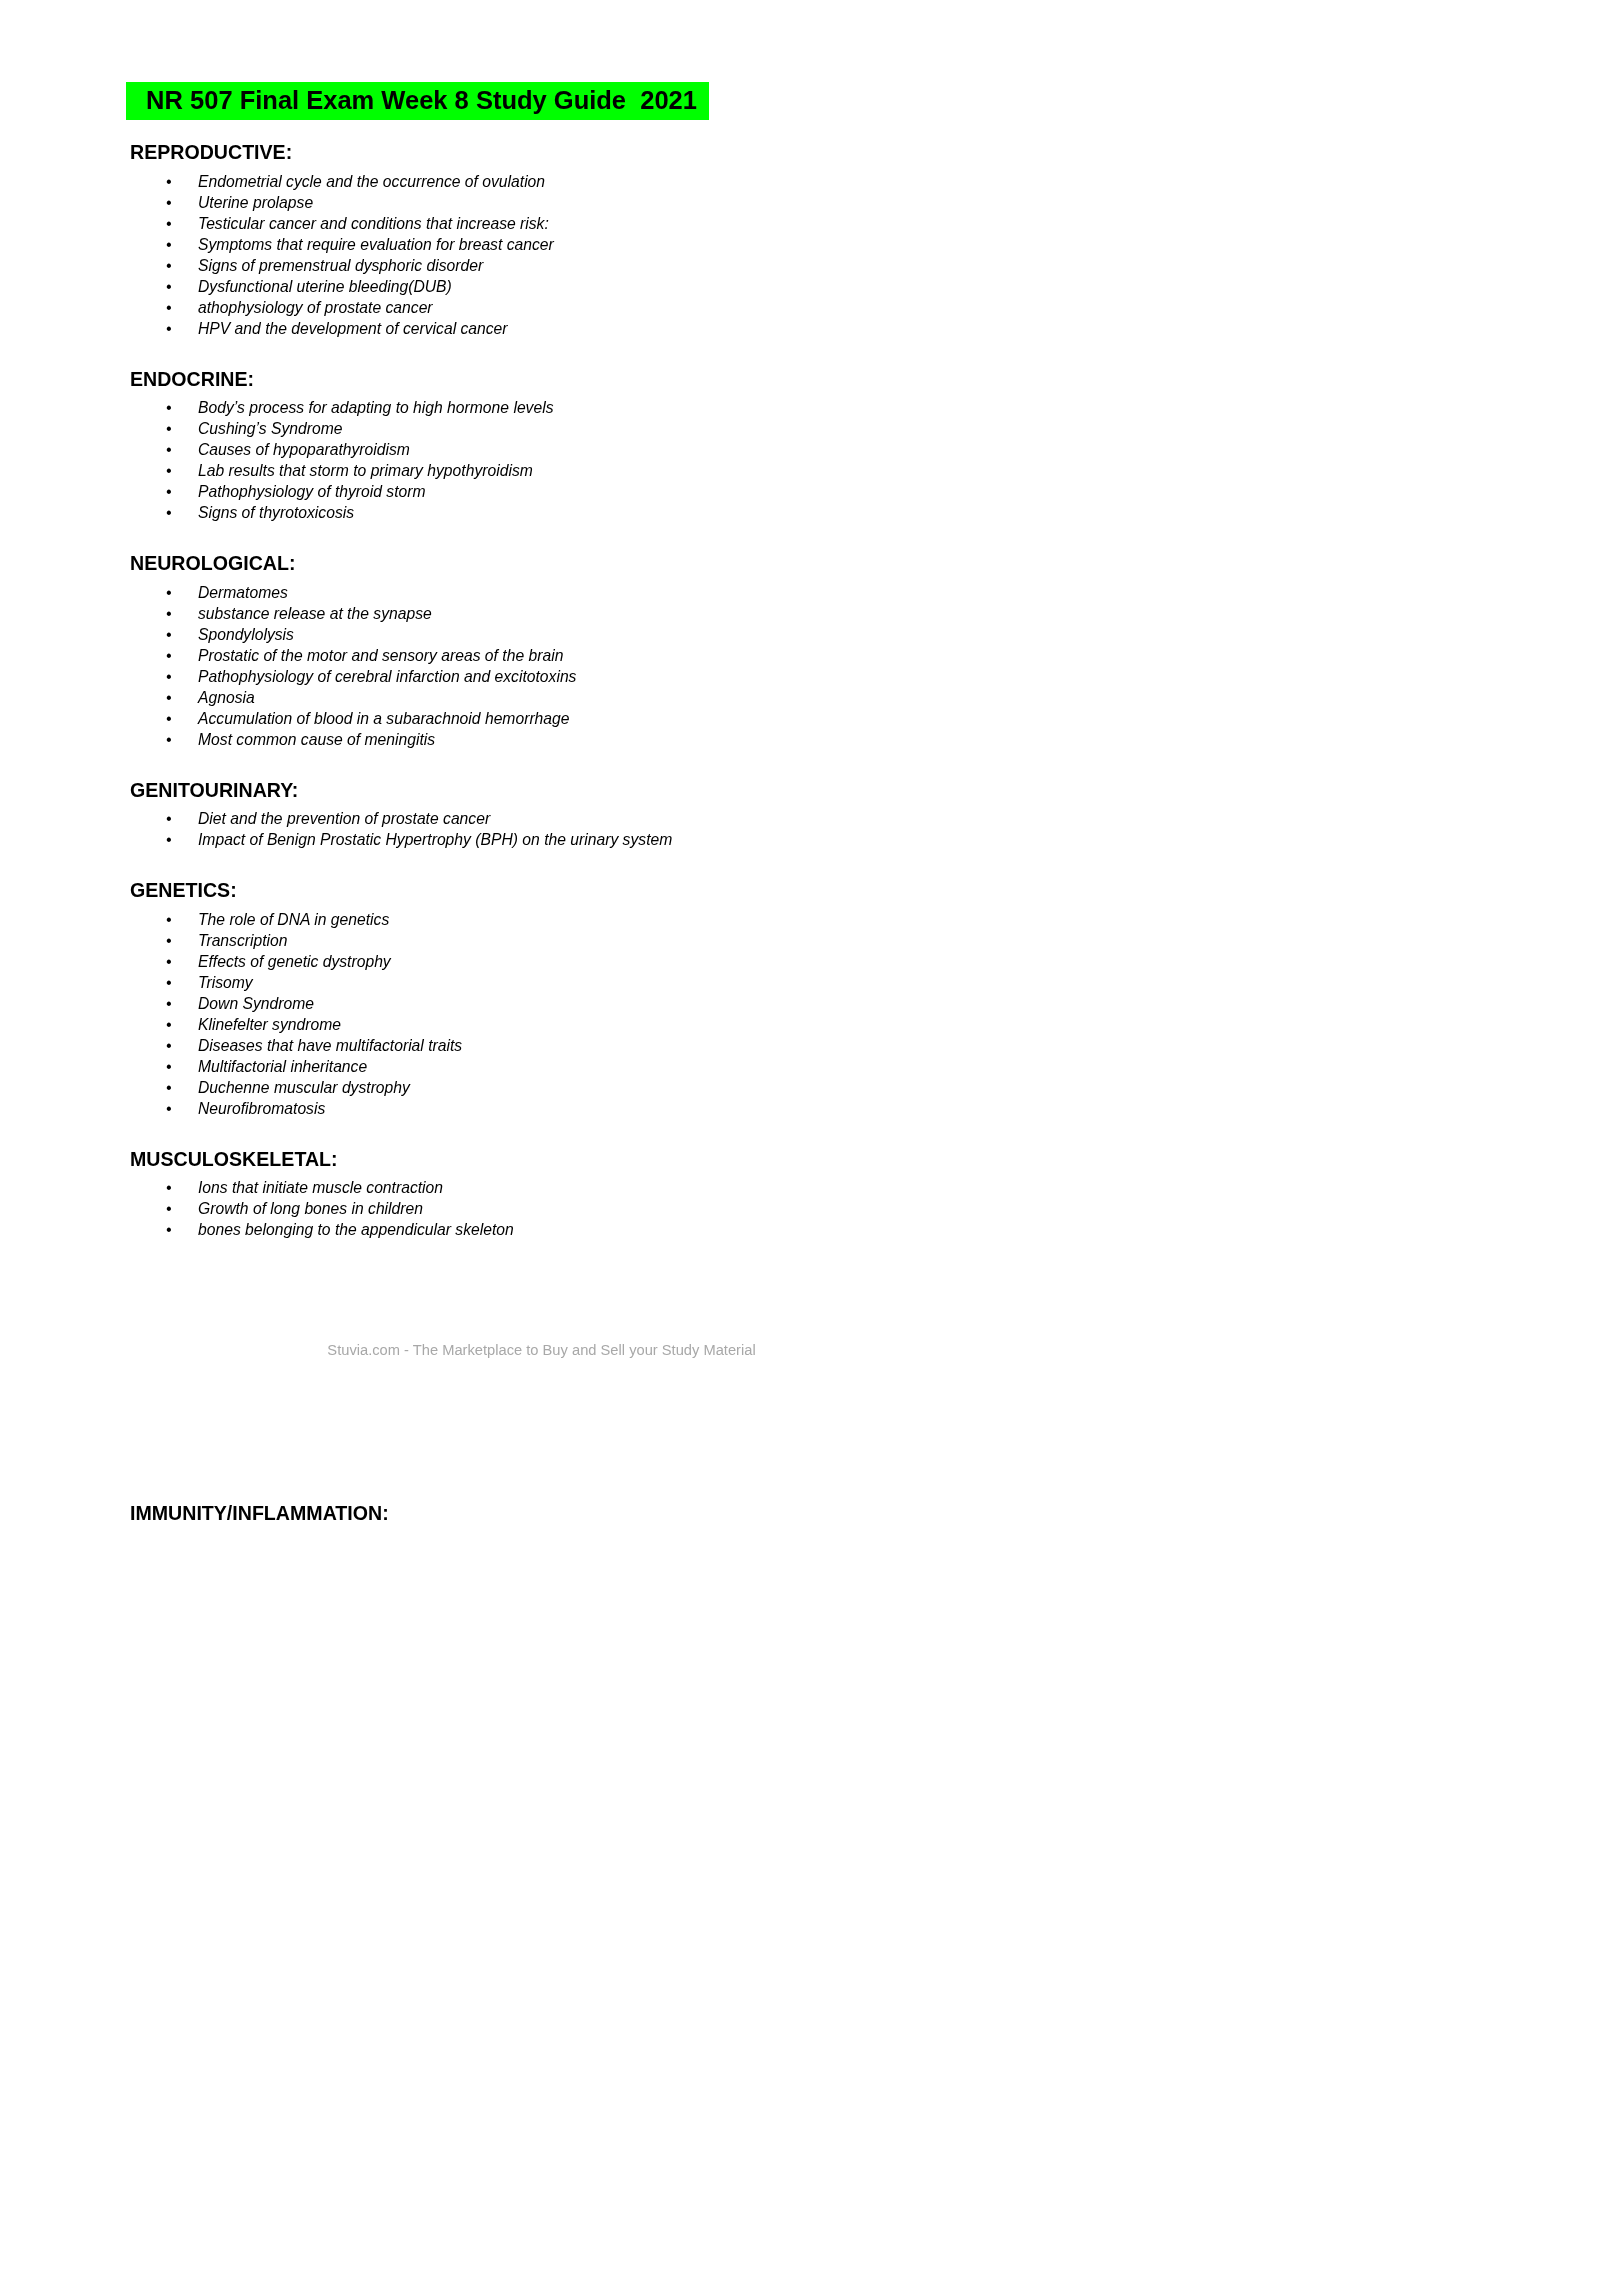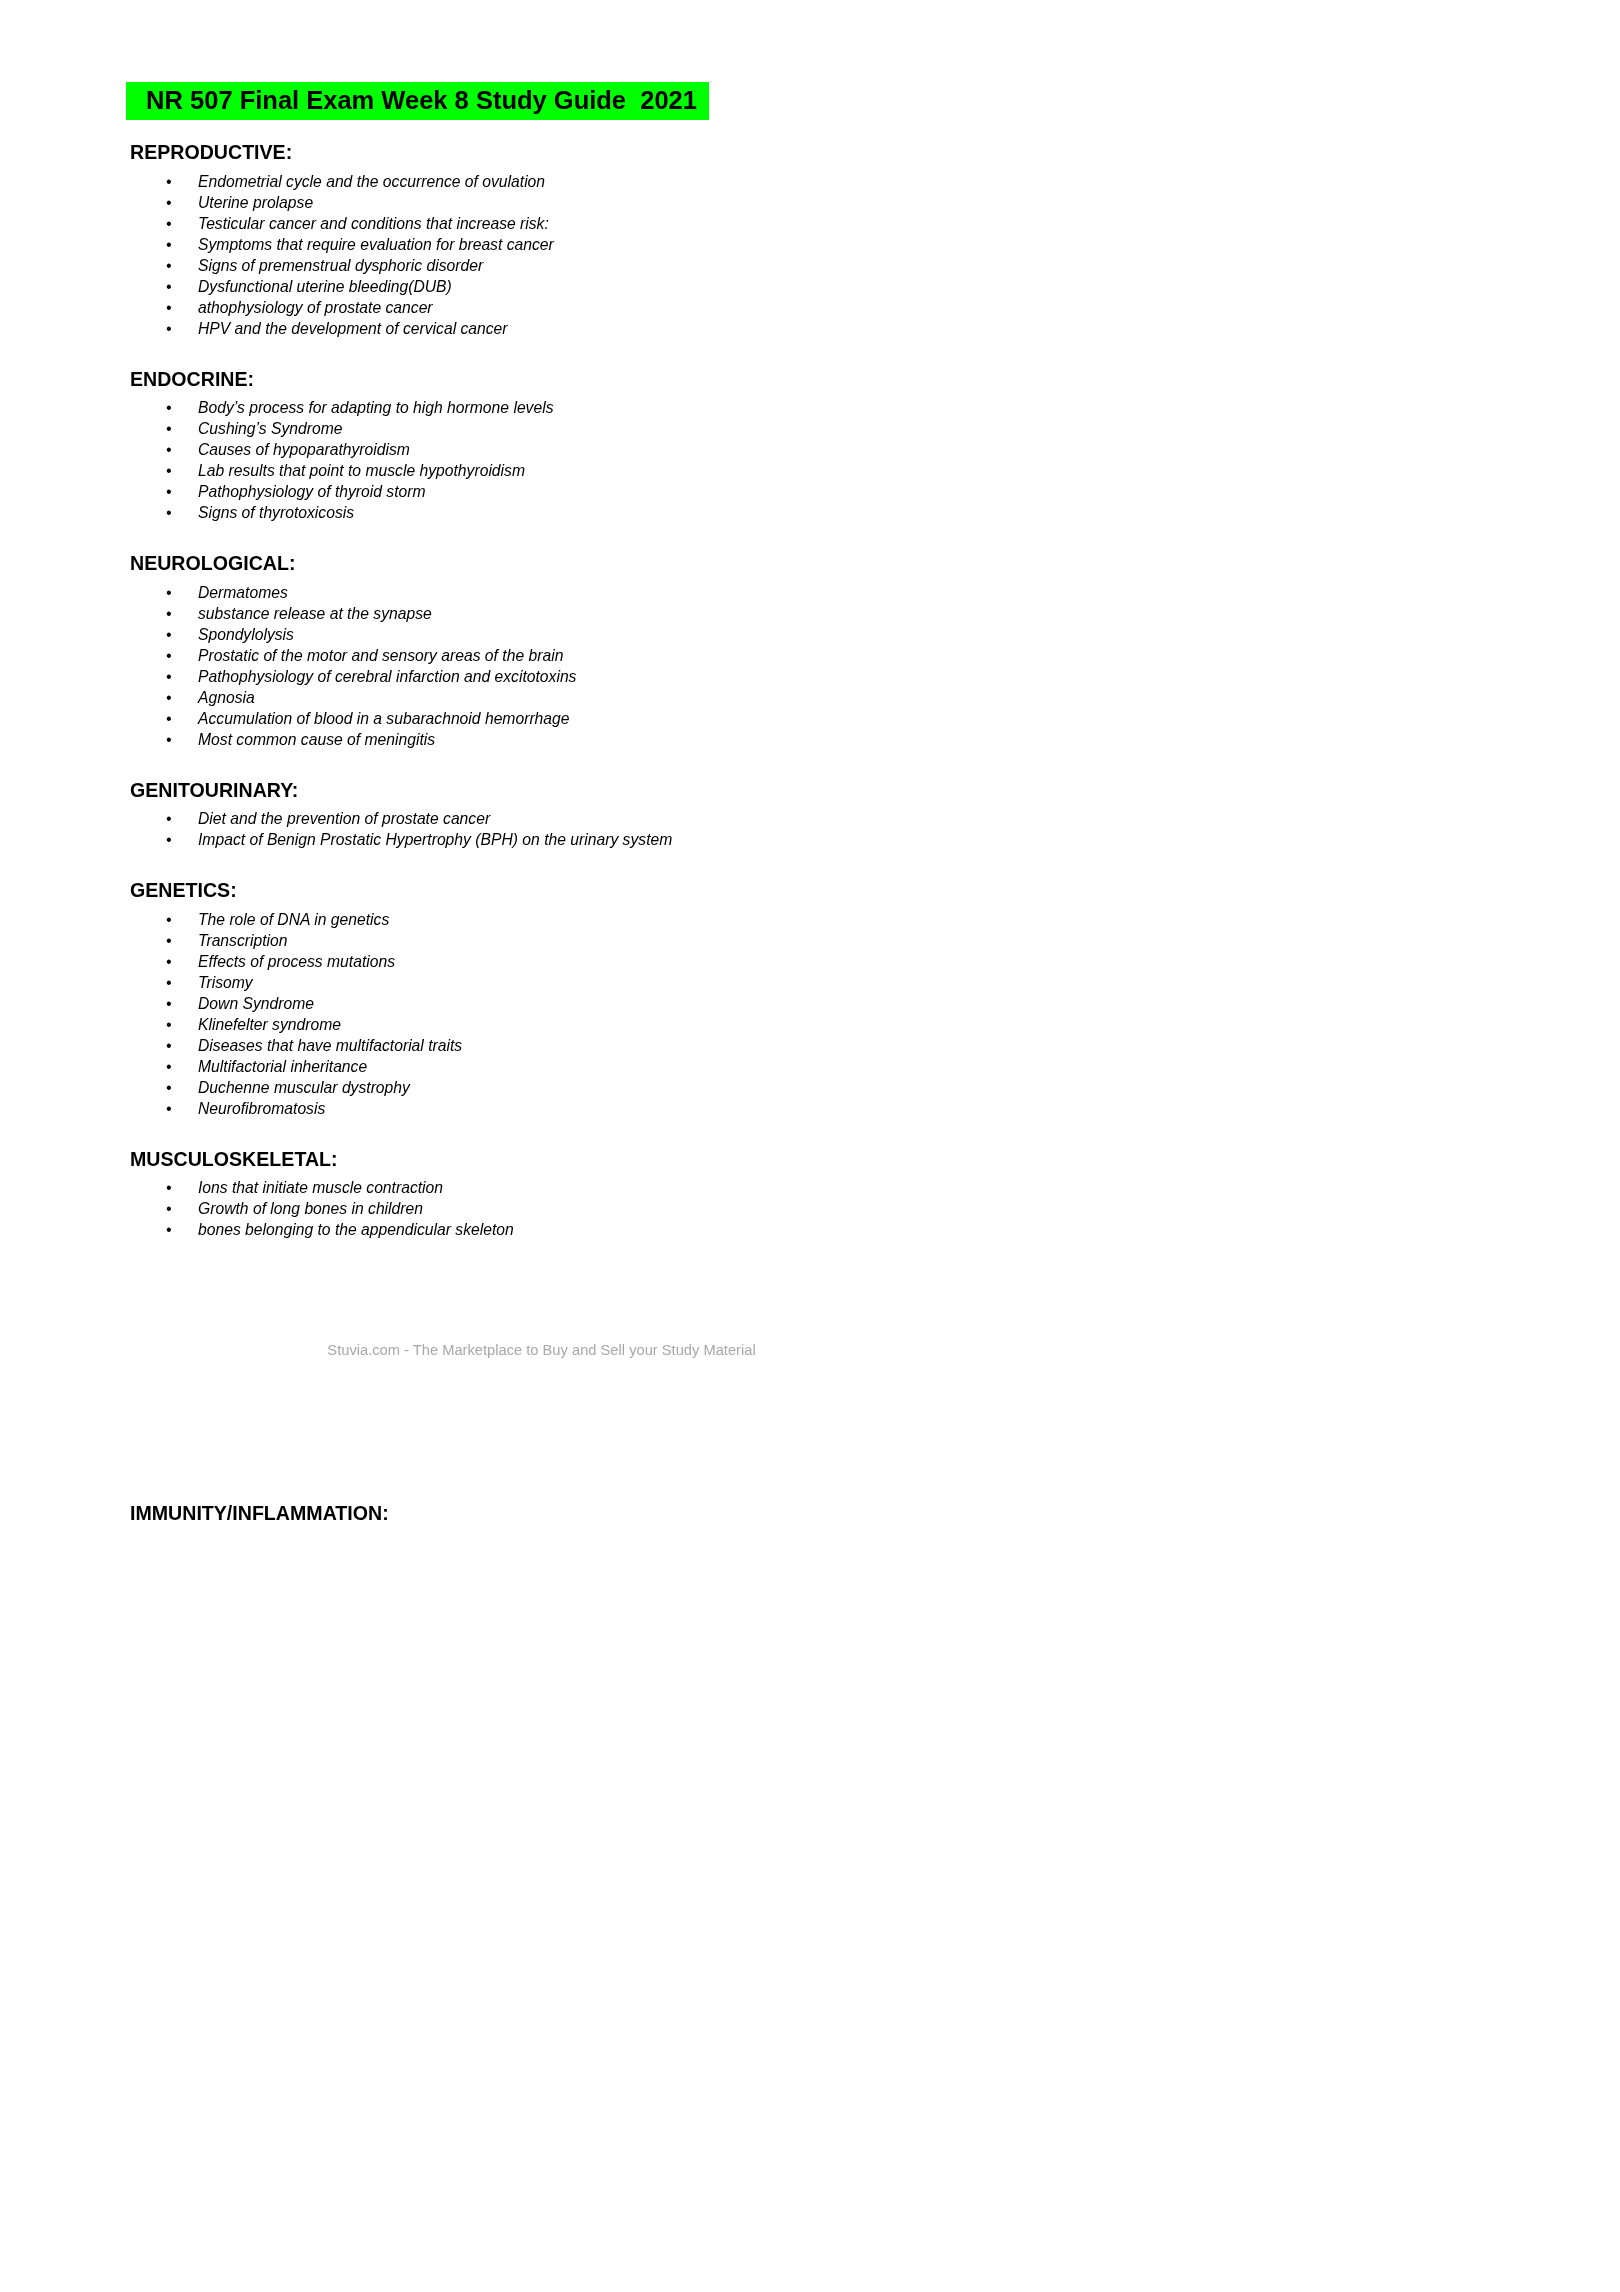--- a/index.html
+++ b/index.html
@@ -109,21 +109,21 @@
           <li class="bullet-item">Signs of premenstrual dysphoric disorder</li>
           <li class="bullet-item">Dysfunctional uterine bleeding(DUB)</li>
           <li class="bullet-item">athophysiology of prostate cancer</li>
           <li class="bullet-item">HPV and the development of cervical cancer</li>
         </ul>
         <h2 class="section-heading">ENDOCRINE:</h2>
         <ul class="bullet-list">
           <li class="bullet-item">Body’s process for adapting to high hormone levels</li>
           <li class="bullet-item">Cushing’s Syndrome</li>
           <li class="bullet-item">Causes of hypoparathyroidism</li>
-          <li class="bullet-item">Lab results that point to muscle hypothyroidism</li>
+          <li class="bullet-item">Lab results that storm to primary hypothyroidism</li>
           <li class="bullet-item">Pathophysiology of thyroid storm</li>
           <li class="bullet-item">Signs of thyrotoxicosis</li>
         </ul>
         <h2 class="section-heading">NEUROLOGICAL:</h2>
         <ul class="bullet-list">
           <li class="bullet-item">Dermatomes</li>
           <li class="bullet-item">substance release at the synapse</li>
           <li class="bullet-item">Spondylolysis</li>
           <li class="bullet-item">Prostatic of the motor and sensory areas of the brain</li>
           <li class="bullet-item">Pathophysiology of cerebral infarction and excitotoxins</li>
@@ -133,21 +133,21 @@
         </ul>
         <h2 class="section-heading">GENITOURINARY:</h2>
         <ul class="bullet-list">
           <li class="bullet-item">Diet and the prevention of prostate cancer</li>
           <li class="bullet-item">Impact of Benign Prostatic Hypertrophy (BPH) on the urinary system</li>
         </ul>
         <h2 class="section-heading">GENETICS:</h2>
         <ul class="bullet-list">
           <li class="bullet-item">The role of DNA in genetics</li>
           <li class="bullet-item">Transcription</li>
-          <li class="bullet-item">Effects of process mutations</li>
+          <li class="bullet-item">Effects of genetic dystrophy</li>
           <li class="bullet-item">Trisomy</li>
           <li class="bullet-item">Down Syndrome</li>
           <li class="bullet-item">Klinefelter syndrome</li>
           <li class="bullet-item">Diseases that have multifactorial traits</li>
           <li class="bullet-item">Multifactorial inheritance</li>
           <li class="bullet-item">Duchenne muscular dystrophy</li>
           <li class="bullet-item">Neurofibromatosis</li>
         </ul>
         <h2 class="section-heading">MUSCULOSKELETAL:</h2>
         <ul class="bullet-list">

